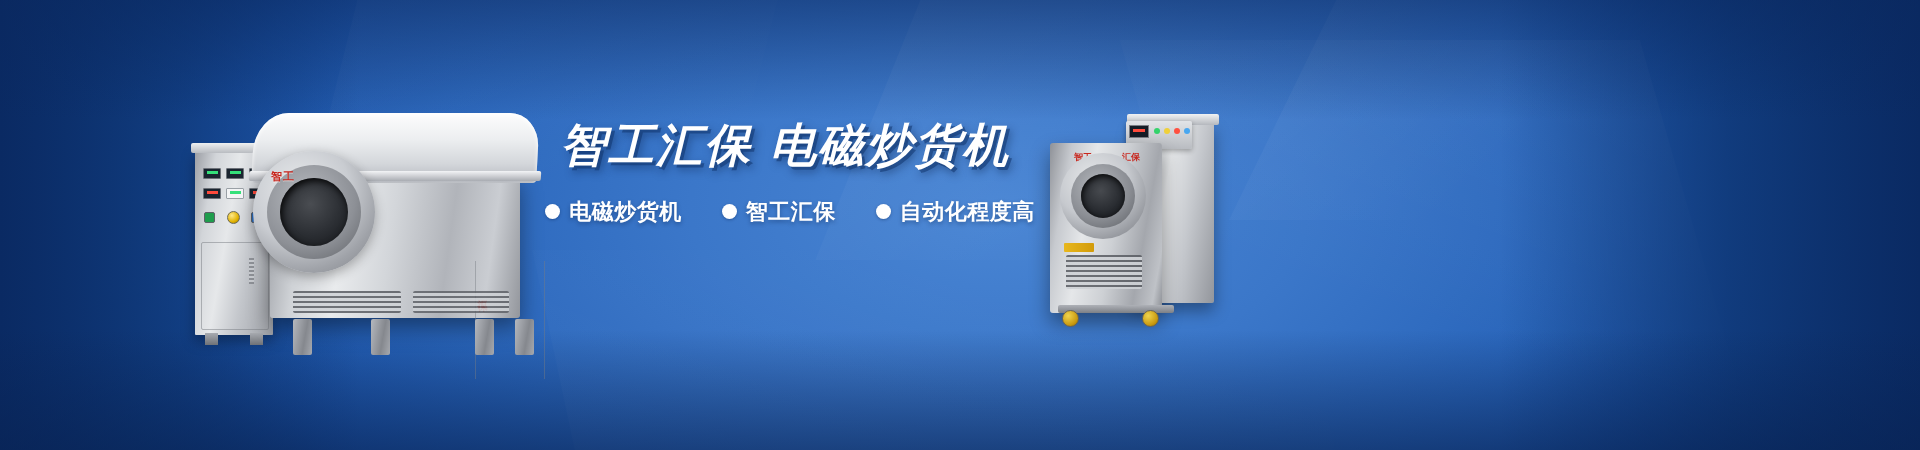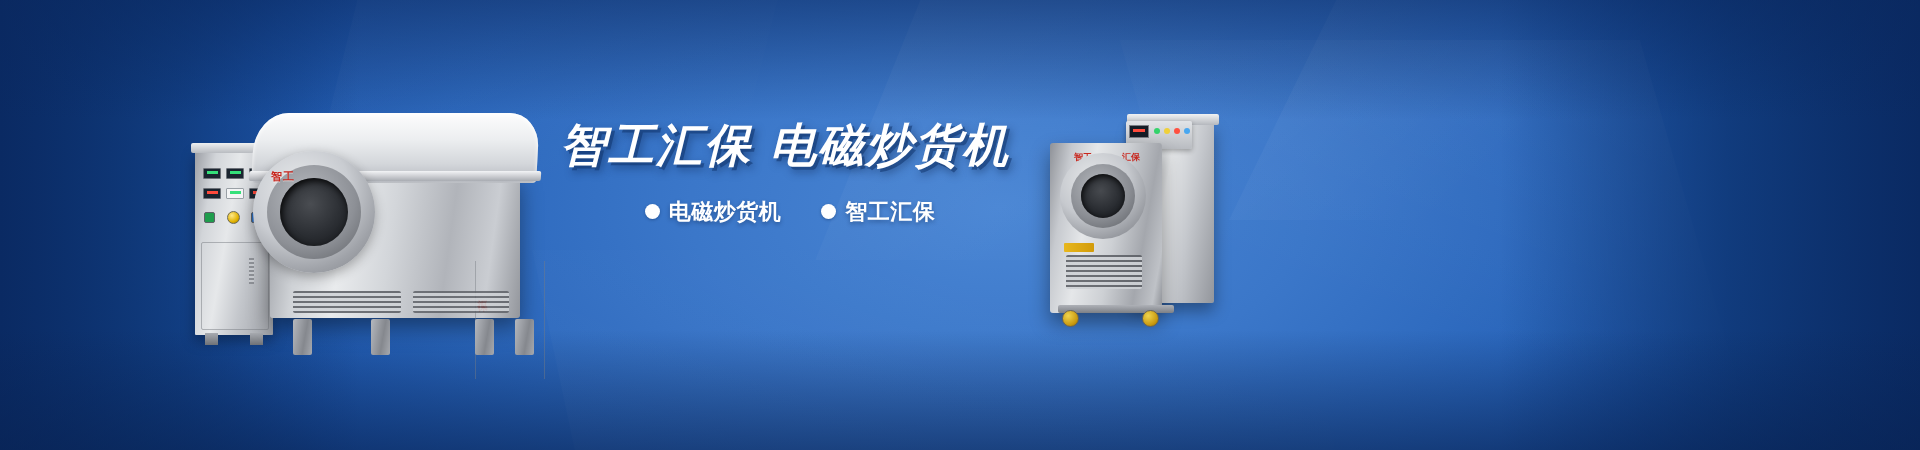--- a/index.html
+++ b/index.html
@@ -300,16 +300,20 @@
 
     <div class="features">
       <div class="feat">
         <span class="dot"></span>
         <span>电磁炒货机</span>
       </div>
       <div class="feat">
         <span class="dot"></span>
         <span>智工汇保</span>
       </div>
+      <div class="feat">
+        <span class="dot"></span>
+        <span>自动化程度高</span>
+      </div>
     </div>
   </div>
 
 </div>
 
 </body></html>

